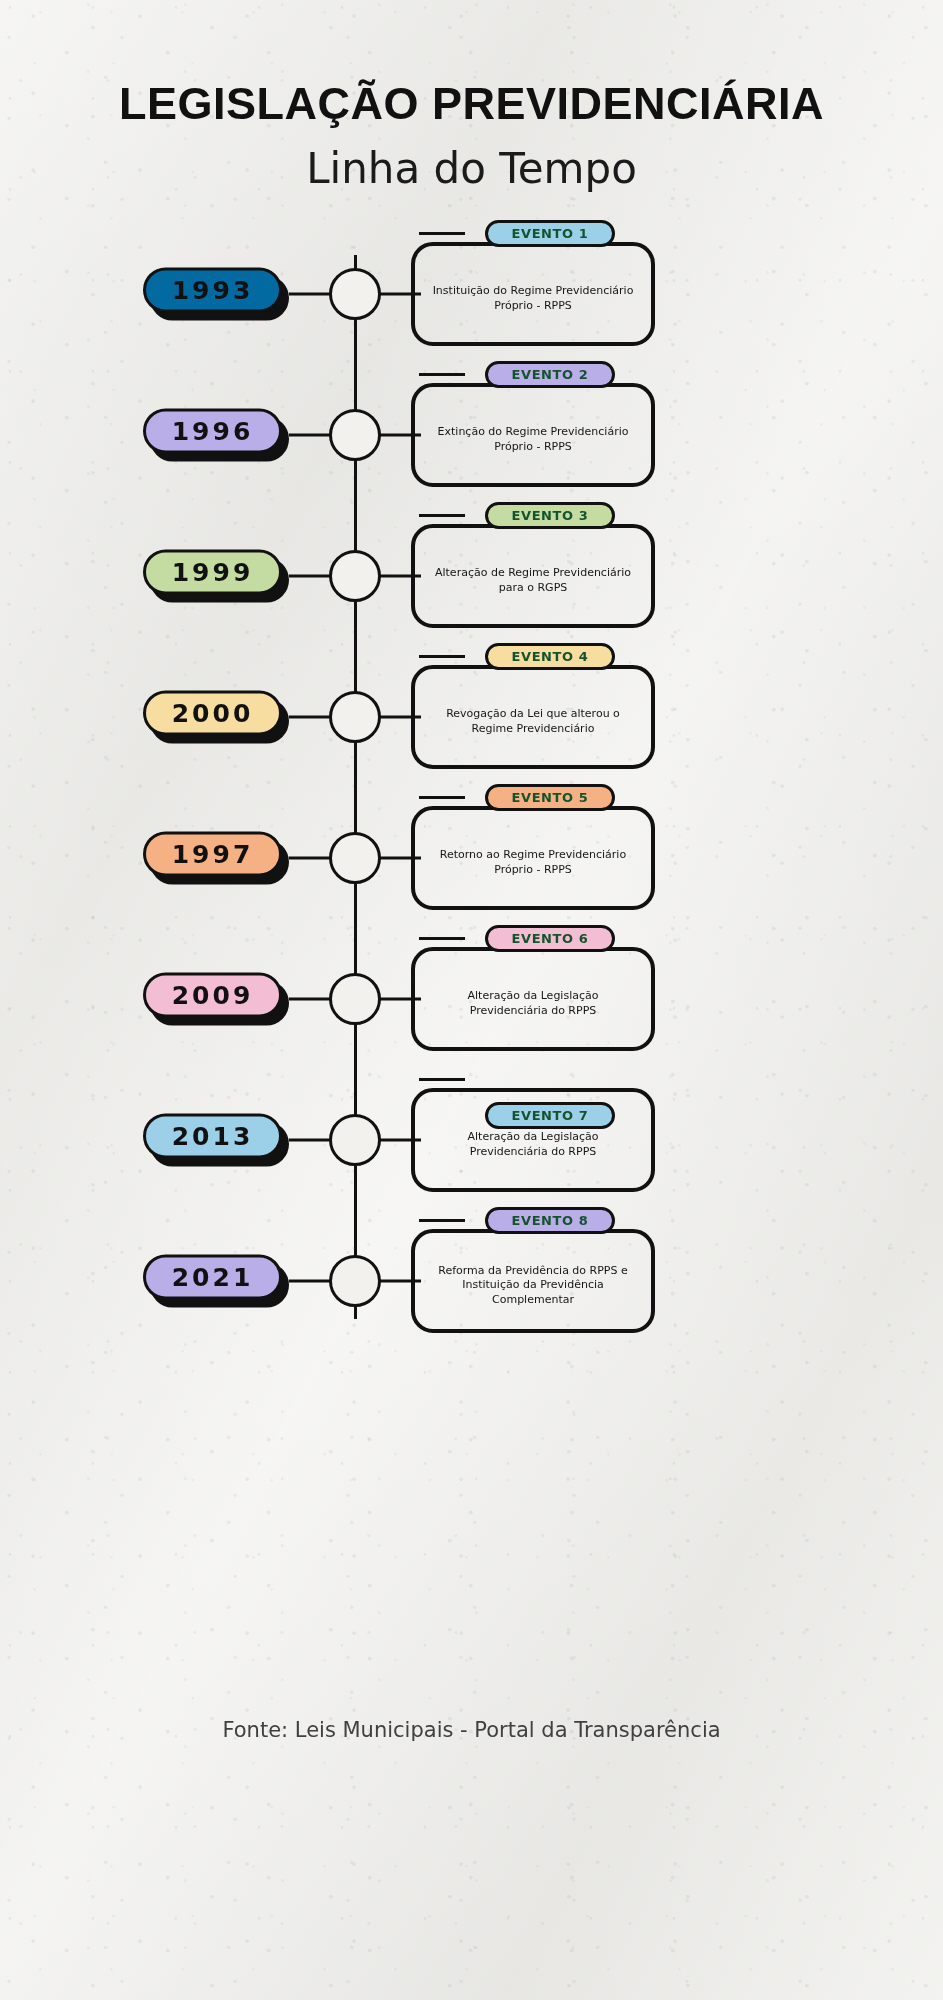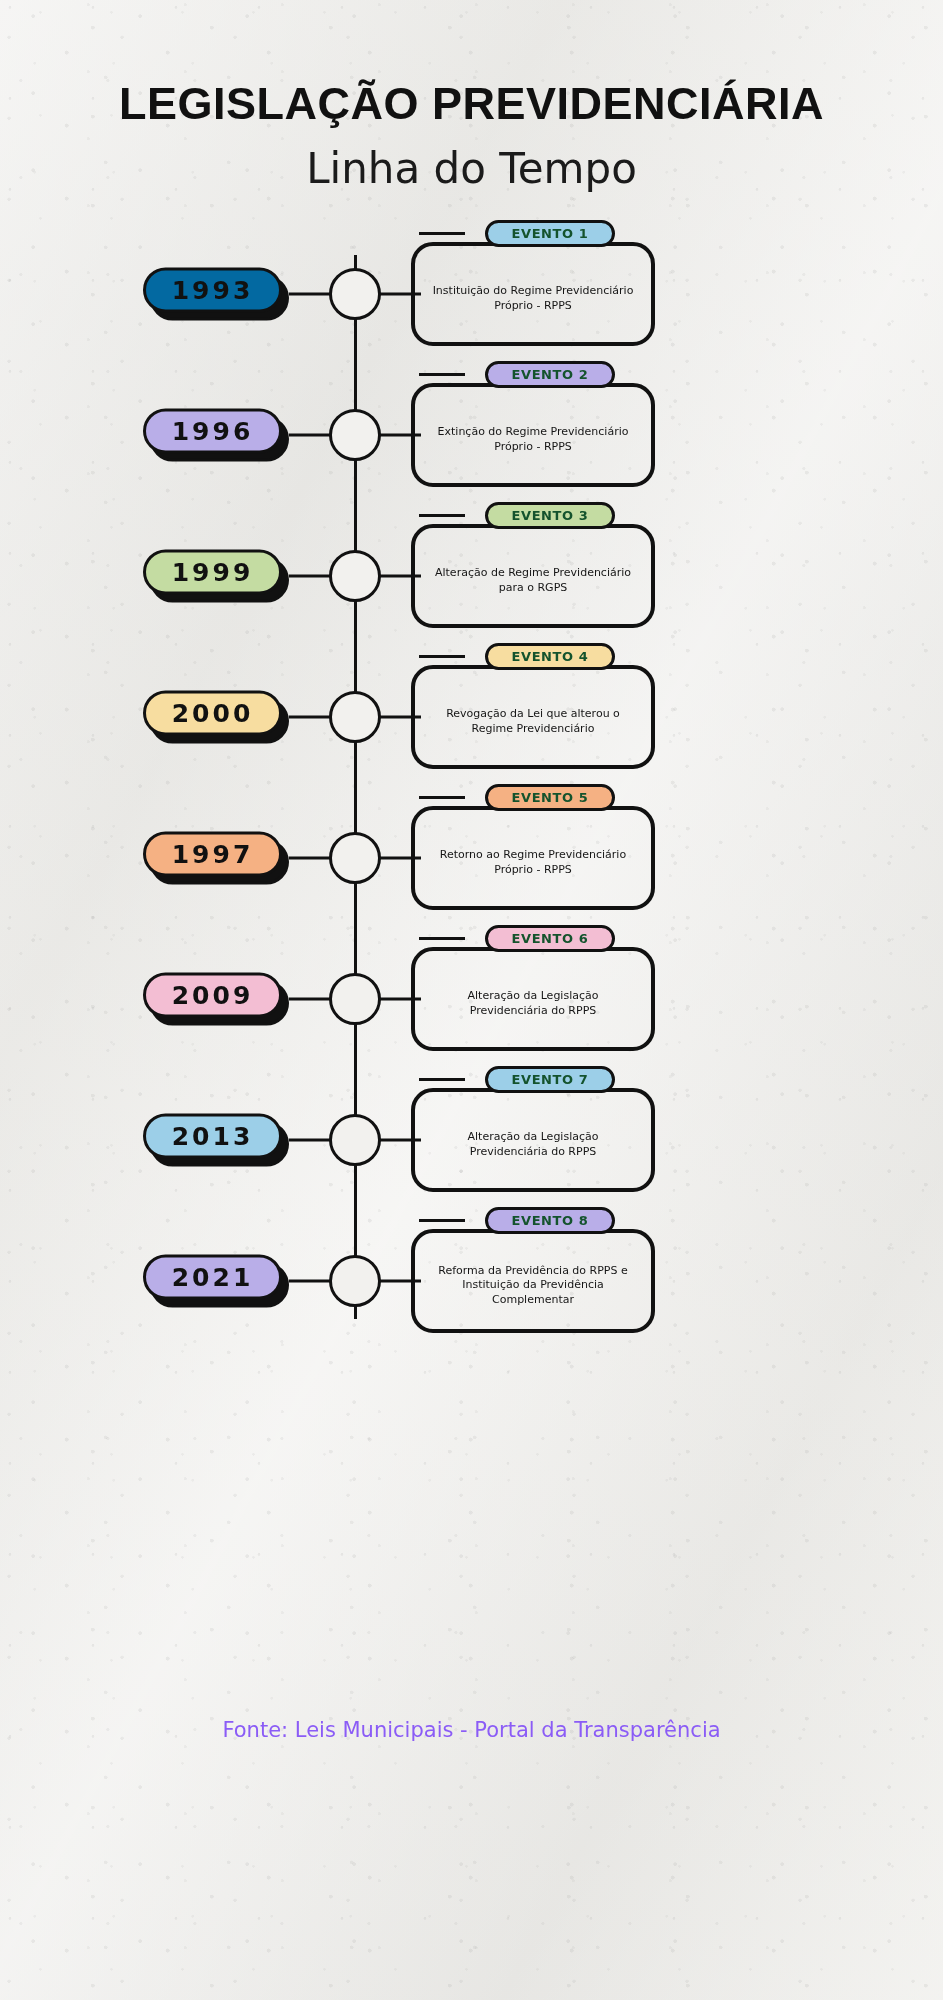--- a/index.html
+++ b/index.html
@@ -231,21 +231,21 @@
   }
 
   
   .footer {
     position: absolute;
     left: 0;
     right: 0;
     top: 1718px;
     text-align: center;
     font-size: 21px;
-    color: #8b5cf6;
+    color: #404040;
     font-family: "DejaVu Sans", sans-serif;
   }
 </style>
 </head>
 <body>
 
 <div id="paper-texture"></div>
 
 <div id="page">
 
@@ -346,21 +346,21 @@
             <div class="year-shadow"></div>
             <div class="year-pill" style="background: rgb(156, 207, 232);">2013</div>
           </div>
           <div class="conn-left"></div>
           <div class="node"></div>
           <div class="conn-right"></div>
           <div class="card">
             <div class="card-text">Alteração da Legislação Previdenciária do RPPS</div>
           </div>
           <div class="badge-hook"></div>
-          <div class="badge" style="background: rgb(156, 207, 232);">EVENTO 7</div>
+          <div class="badge" style="background: rgb(156, 207, 232); margin-top: 36px;">EVENTO 7</div>
         </div>
         <div class="row">
           <div class="year-wrap">
             <div class="year-shadow"></div>
             <div class="year-pill" style="background: rgb(185, 174, 232);">2021</div>
           </div>
           <div class="conn-left"></div>
           <div class="node"></div>
           <div class="conn-right"></div>
           <div class="card">

